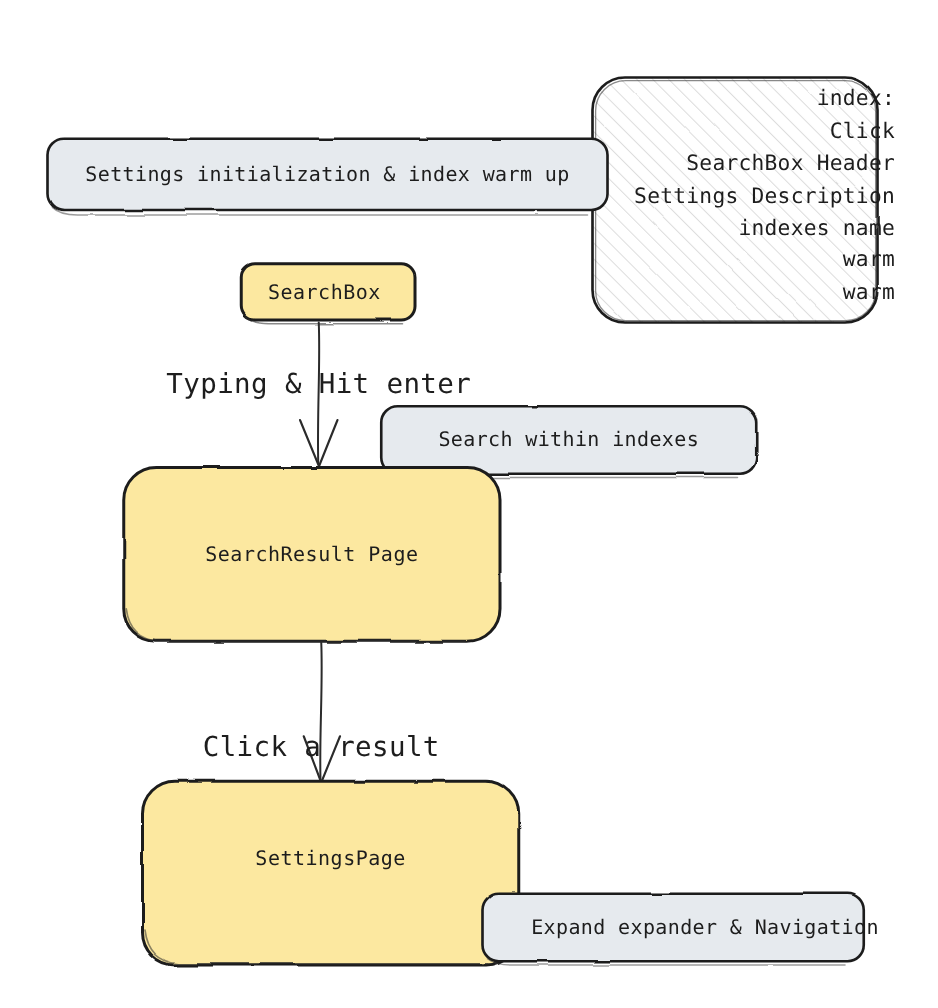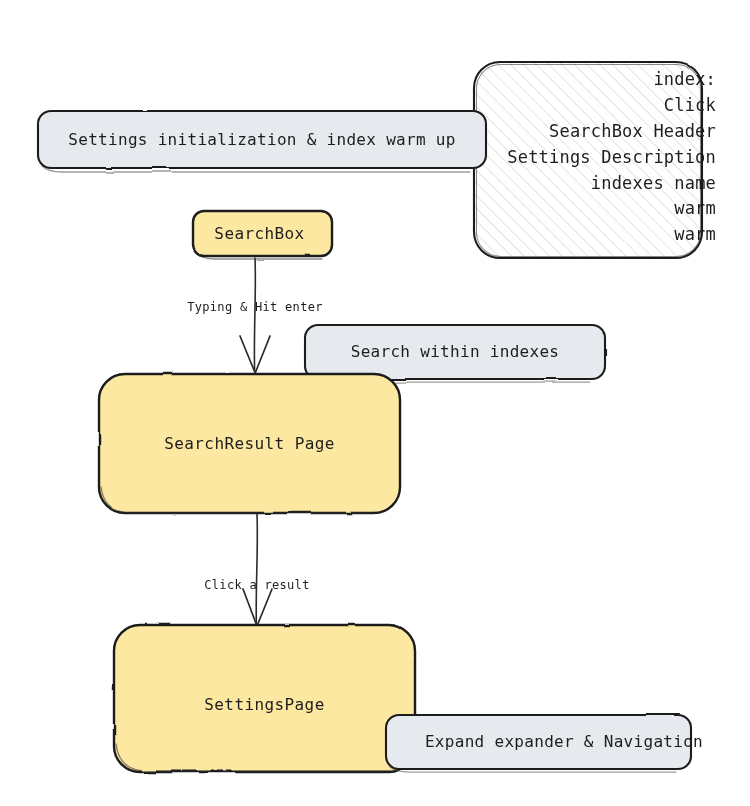--- a/index.html
+++ b/index.html
@@ -33,21 +33,21 @@
     align-items: center;
     justify-content: center;
     text-align: center;
     color: #1d1d1d;
     pointer-events: none;
     white-space: pre;
     line-height: 1.32;
   }
   .lbl-node   { font-size: 16px; letter-spacing: 0.4px; }
   .lbl-anno   { font-size: 16px; letter-spacing: 0.3px; }
-  .lbl-edge   { font-size: 12px; letter-spacing: 0.3px; }
+  .lbl-edge   { font-size: 22px; letter-spacing: 0.3px; }
   .lbl-index  { font-size: 17px; letter-spacing: 0.2px; text-align: right; justify-content: flex-end; align-items: flex-start; line-height: 1.52; }
 </style>
 </head>
 <body>
 
 <div id="diagram-root">
 
   <svg class="canvas" viewBox="0 0 750 806" xmlns="http://www.w3.org/2000/svg">
     <defs>
       <pattern id="hatch" width="9" height="9" patternUnits="userSpaceOnUse" patternTransform="rotate(-45)">
@@ -125,19 +125,19 @@
   </div>
 
   <div class="node-label lbl-node" style="left:193px; top:211px; width:133px; height:45px;">SearchBox</div>
 
   <div class="node-label lbl-edge" style="left:145px; top:297px; width:220px; height:22px;">Typing &amp; Hit enter</div>
 
   <div class="node-label lbl-anno" style="left:305px; top:325px; width:300px; height:54px;">Search within indexes</div>
 
   <div class="node-label lbl-node" style="left:99px; top:374px; width:301px; height:139px;">SearchResult Page</div>
 
-  <div class="node-label lbl-edge" style="left:152px; top:575px; width:210px; height:22px;">Click a result</div>
+  <div class="node-label lbl-edge" style="left:152px; top:588px; width:210px; height:22px;">Click a result</div>
 
-  <div class="node-label lbl-node" style="left:114px; top:625px; width:301px; height:159px;">SettingsPage</div>
+  <div class="node-label lbl-node" style="left:114px; top:607px; width:301px; height:159px;">SettingsPage</div>
 
   <div class="node-label lbl-anno" style="left:386px; top:715px; width:356px; height:54px;border-radius:22px;">Expand expander &amp; Navigation</div>
 
 </div>
 
 </body></html>

